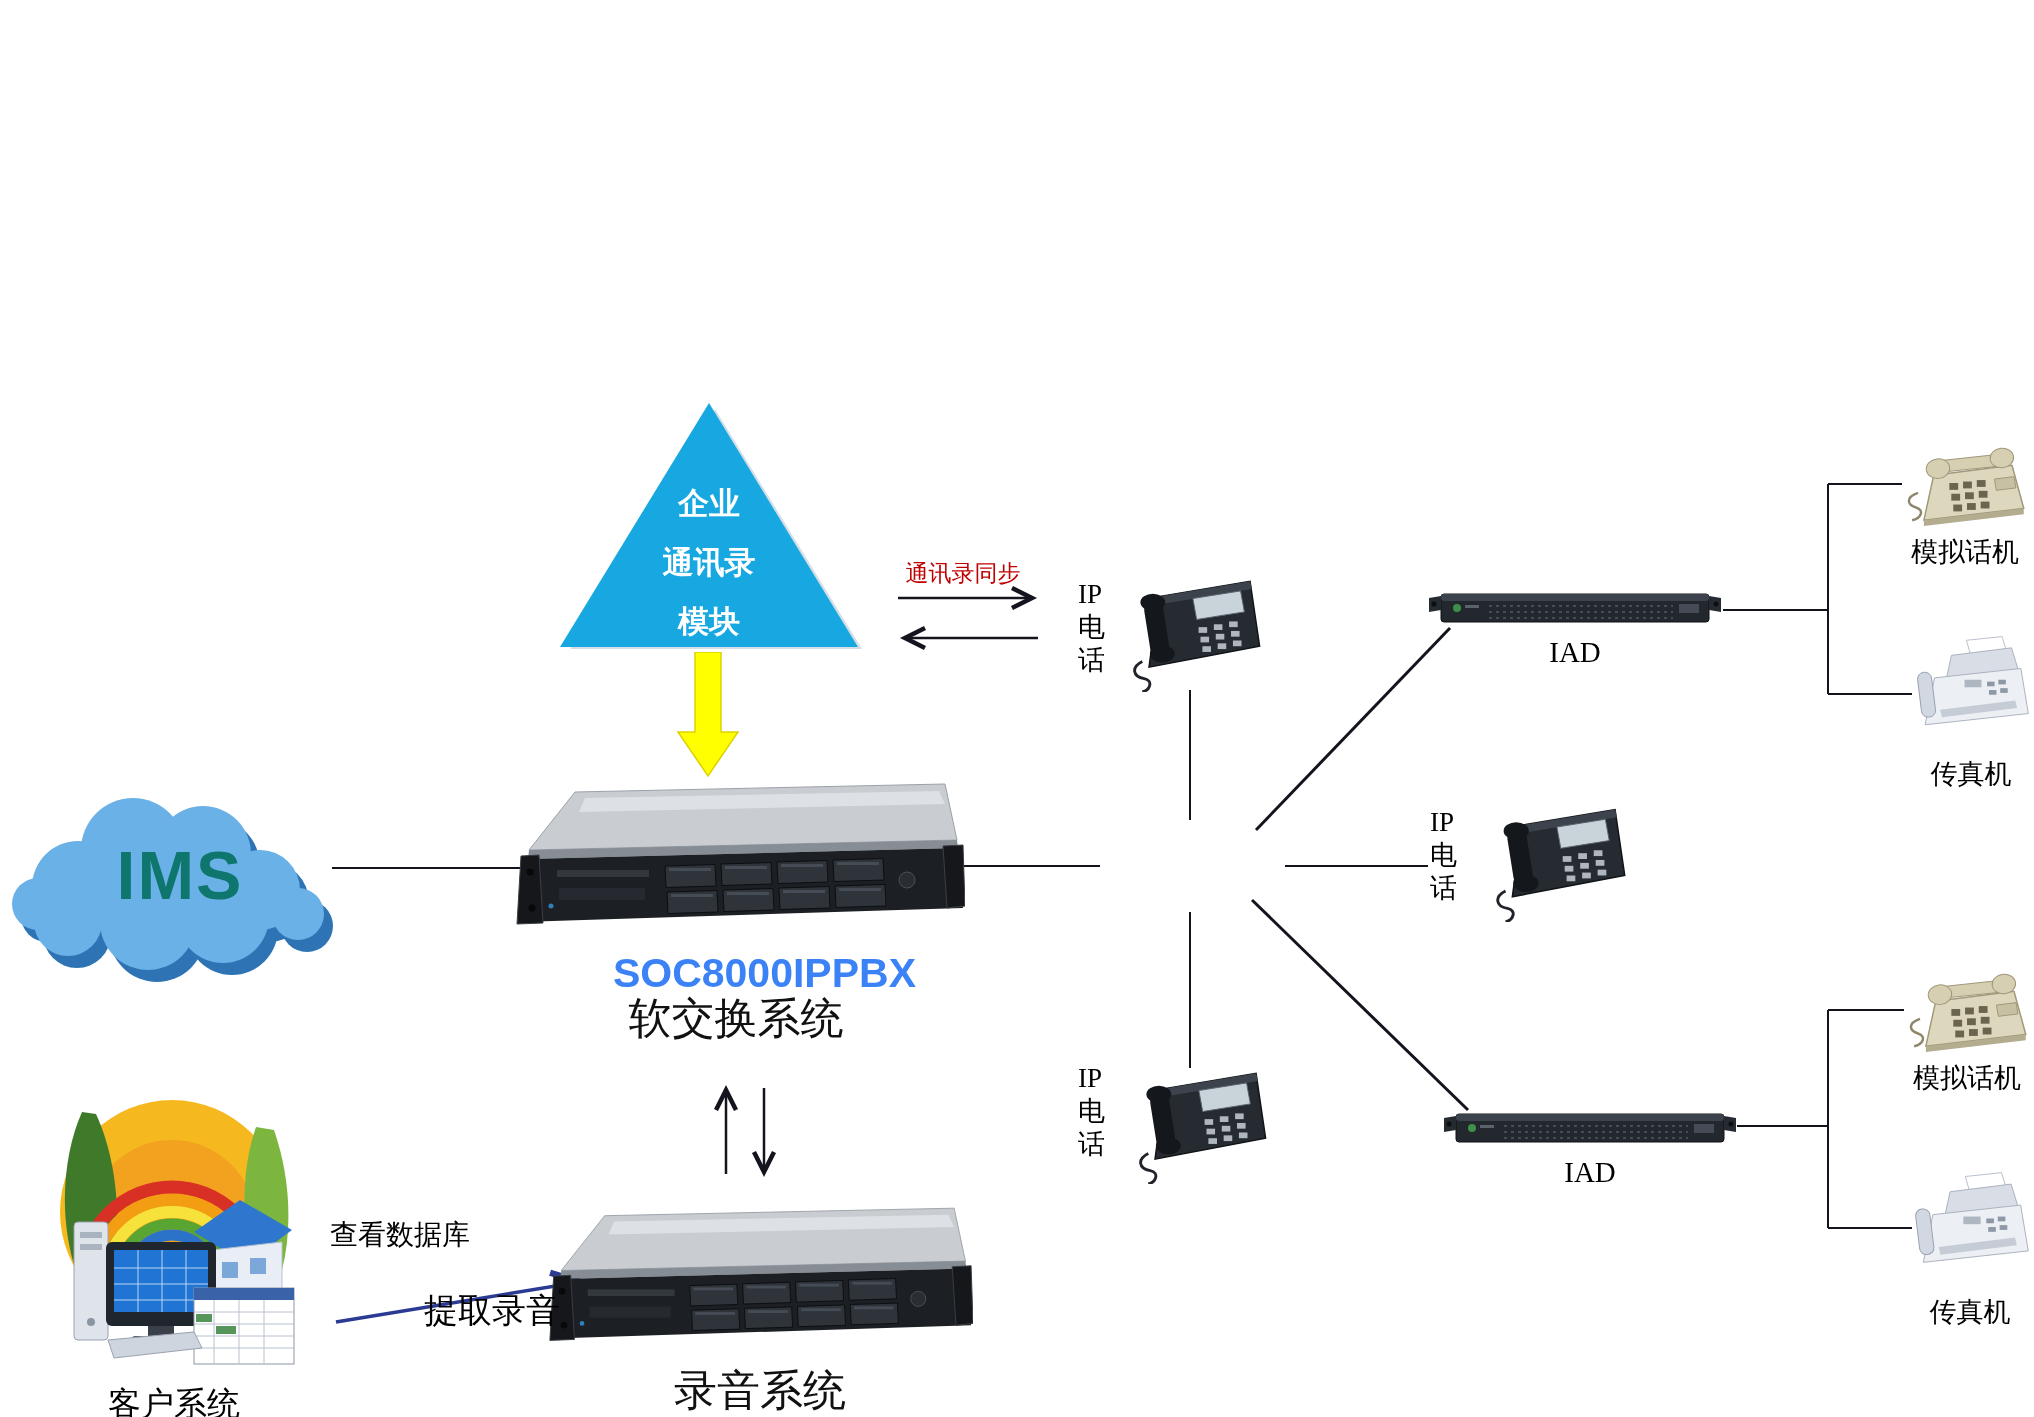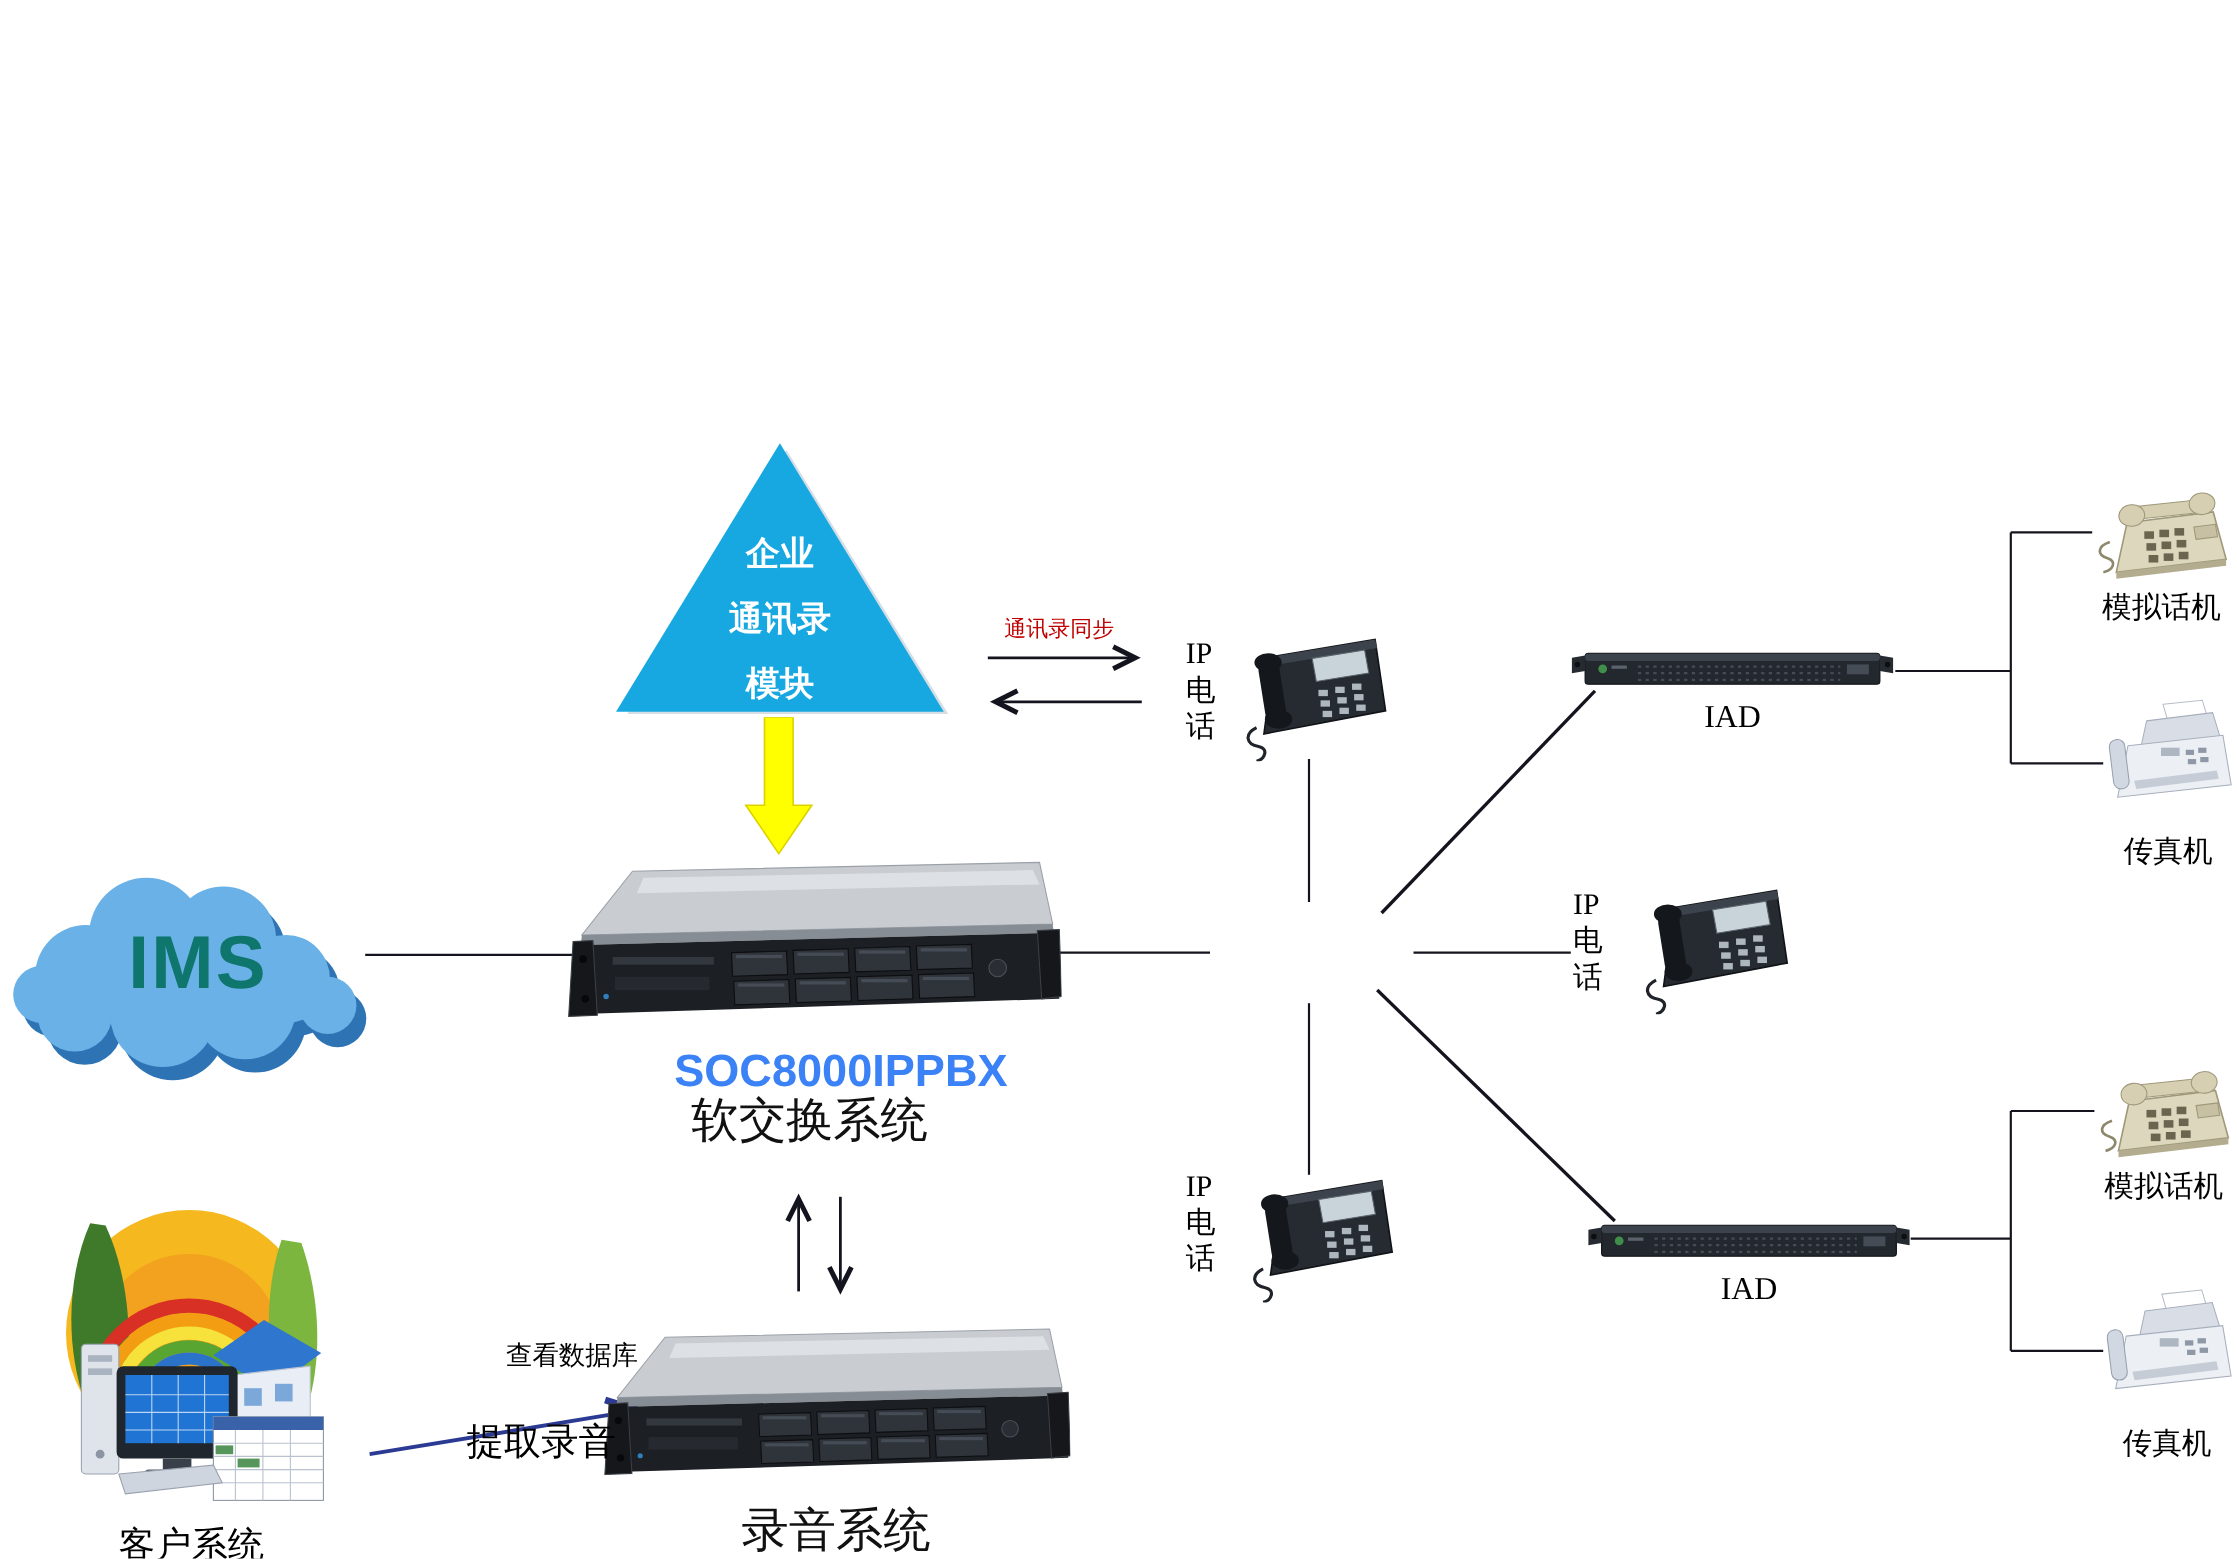--- a/index.html
+++ b/index.html
@@ -24,21 +24,21 @@
   #cloud-wrap      { left:8px; top:772px; width:335px; height:220px; }
   #ims-label       { left:60px; top:836px; width:240px; text-align:center; font-size:68px;
                      font-weight:600; letter-spacing:2px; color:#0f766e; z-index:3; }
 
   
   #pbx-wrap        { left:515px; top:782px; width:450px; height:172px; }
   #pbx-model       { left:556px; top:950px; width:360px; text-align:right; font-size:41px; font-weight:bold; color:#3b82f6; }
   #pbx-name        { left:556px; top:990px; width:360px; text-align:center; font-size:43px; color:#111; }
 
   
-  #sync-label      { left:893px; top:558px; width:140px; text-align:center; font-size:20px; color:#c00000; }
+  #sync-label      { left:893px; top:558px; width:140px; text-align:center; font-size:23px; color:#c00000; }
 
   
   .ip-label        { width:44px; font-size:27px; line-height:33px; color:#000;
                      font-family:"Liberation Serif","DejaVu Serif",serif; }
   #ip-label-1      { left:1078px; top:578px; }
   #ip-label-2      { left:1430px; top:806px; }
   #ip-label-3      { left:1078px; top:1062px; }
 
   
   #ip-phone-1      { left:1116px; top:568px; width:148px; height:124px; }
@@ -64,21 +64,21 @@
   #analog2-wrap    { left:1902px; top:962px; width:132px; height:94px; }
   #analog2-label   { left:1898px; top:1060px; width:138px; text-align:center; font-size:27px; color:#000; }
   #fax2-wrap       { left:1910px; top:1170px; width:124px; height:116px; }
   #fax2-label      { left:1906px; top:1294px; width:128px; text-align:center; font-size:27px; color:#000; }
 
   
   #recorder-wrap   { left:548px; top:1205px; width:425px; height:165px; }
   #recorder-label  { left:600px; top:1362px; width:320px; text-align:center; font-size:43px; color:#111; }
 
   
-  #dbnote-line1    { left:330px; top:1216px; width:250px; text-align:right; font-size:24px; color:#000; }
+  #dbnote-line1    { left:330px; top:1216px; width:250px; text-align:left; font-size:28px; color:#000; }
   #dbnote-line2    { left:350px; top:1288px; width:210px; text-align:right; font-size:34px; color:#000; }
 
   
   #client-wrap     { left:44px; top:1072px; width:262px; height:310px; }
   #client-label    { left:58px; top:1382px; width:232px; text-align:center; font-size:33px; color:#000; }
 
   svg { display:block; width:100%; height:100%; }
 </style>
 </head>
 <body>

